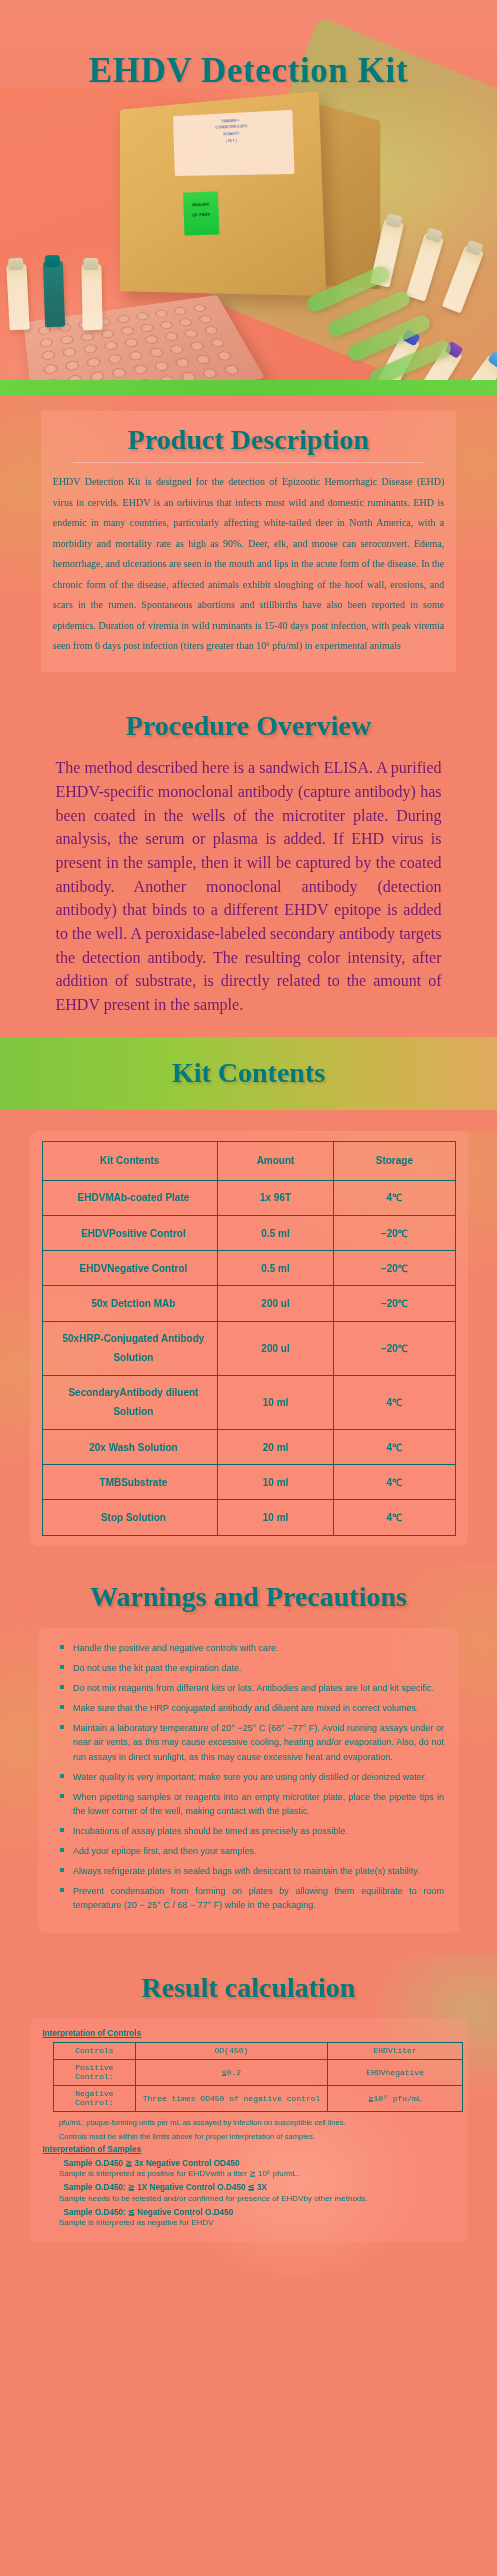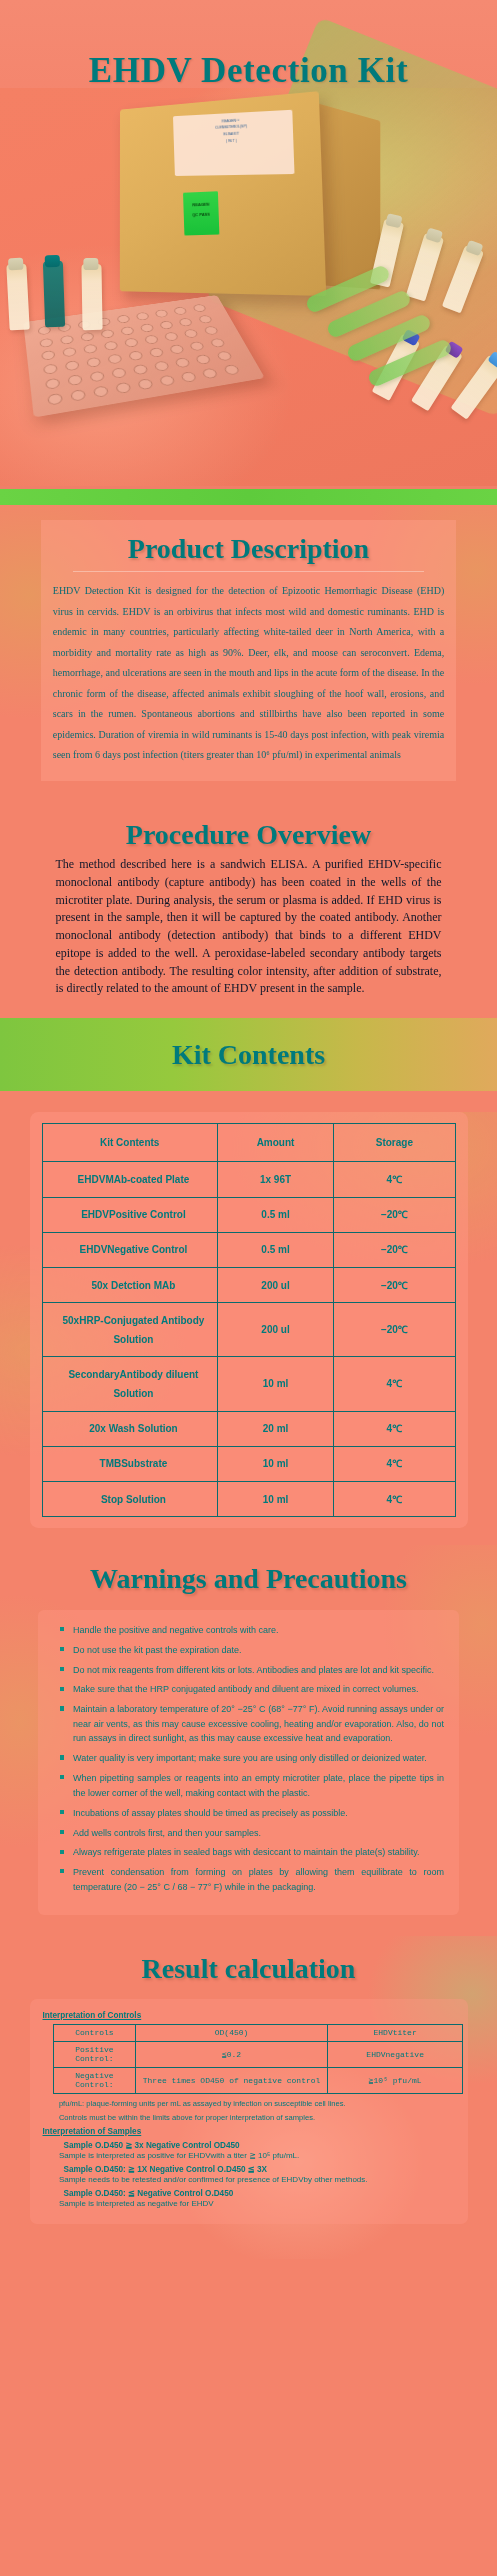--- a/index.html
+++ b/index.html
@@ -11,21 +11,21 @@
     color: #00767a;
     overflow-x: hidden;
   }
 
   .page { width: 497px; position: relative; }
 
   
   .hero {
     position: relative;
     width: 497px;
-    height: 489px;
+    height: 380px;
     background: linear-gradient(180deg, #f58a72 0%, #f4836b 30%, #ef7f69 100%);
     overflow: hidden;
   }
   .hero-title {
     position: absolute;
     top: 51px; left: 0; right: 0;
     text-align: center;
     font-family: "Liberation Serif", serif;
     font-weight: bold;
     font-size: 35px;
@@ -186,28 +186,28 @@
     font-family: "Liberation Serif", serif;
     font-size: 10px;
     line-height: 2.05;
     text-align: justify;
     color: #0c6b74;
     padding: 0 5.9px;
   }
 
   
   .proc-sec { padding: 16.4px 0 20px; background: #f4836b; }
-  .proc-sec h2 { margin-bottom: 5px; }
+  .proc-sec h2 { margin-bottom: 14px; }
   .proc-body {
     width: 386px; margin: 0 auto;
     font-family: "Liberation Serif", serif;
-    font-size: 12px;
+    font-size: 16px;
     line-height: 1.48;
     text-align: justify;
-    color: #0f172a;
+    color: #701a75;
   }
 
   
   .kit-sec {
     padding: 0 0 17.6px;
     background:
       radial-gradient(ellipse 55% 40% at 85% 8%, rgba(224,169,92,.5), transparent 70%),
       radial-gradient(ellipse 45% 35% at 6% 55%, rgba(224,169,92,.45), transparent 70%),
       #f4836b;
   }
@@ -505,21 +505,21 @@
     <div class="warn-card">
       <ul class="warn">
         <li>Handle the positive and negative controls with care.</li>
         <li>Do not use the kit past the expiration date.</li>
         <li>Do not mix reagents from different kits or lots. Antibodies and plates are lot and kit specific.</li>
         <li>Make sure that the HRP conjugated antibody and diluent are mixed in correct volumes.</li>
         <li>Maintain a laboratory temperature of 20° −25° C (68° −77° F). Avoid running assays under or near air vents, as this may cause excessive cooling, heating and/or evaporation. Also, do not run assays in direct sunlight, as this may cause excessive heat and evaporation.</li>
         <li>Water quality is very important; make sure you are using only distilled or deionized water.</li>
         <li>When pipetting samples or reagents into an empty microtiter plate, place the pipette tips in the lower corner of the well, making contact with the plastic.</li>
         <li>Incubations of assay plates should be timed as precisely as possible.</li>
-        <li>Add wells controls first, and then your samples.</li>
+        <li>Add your epitope first, and then your samples.</li>
         <li>Always refrigerate plates in sealed bags with desiccant to maintain the plate(s) stability.</li>
         <li>Prevent condensation from forming on plates by allowing them equilibrate to room temperature (20 − 25° C / 68 − 77° F) while in the packaging.</li>
       </ul>
     </div>
   </section>
 
   <section class="res-sec">
     <h2 class="sec-head">Result calculation</h2>
     <div class="res-card">
 

